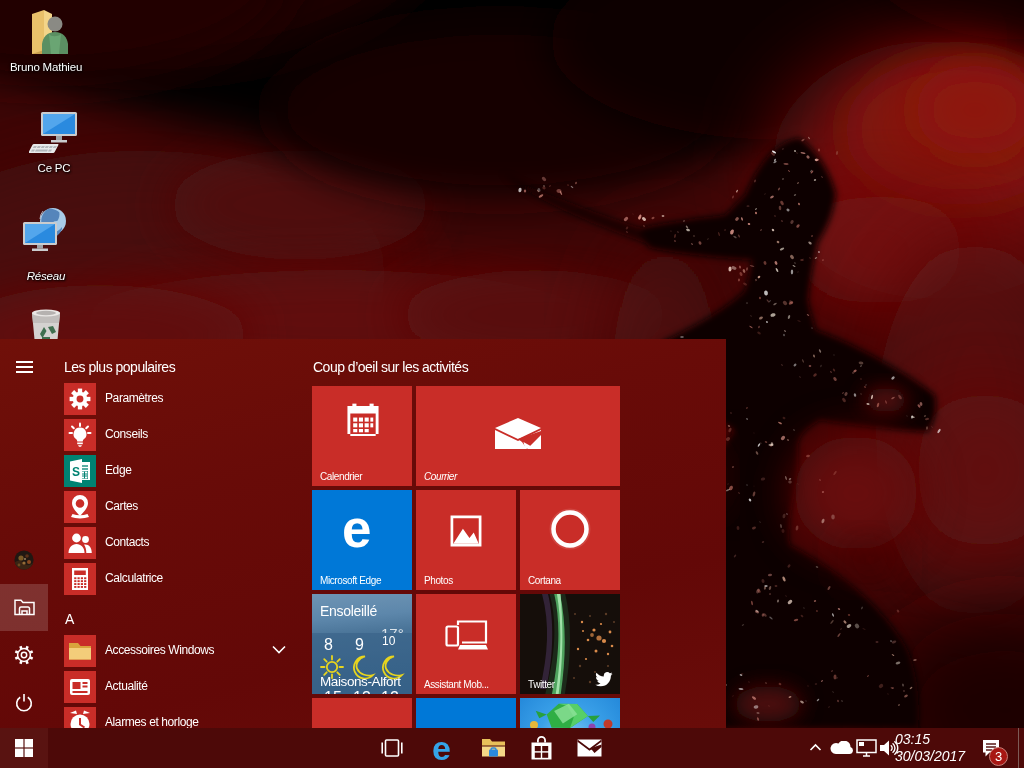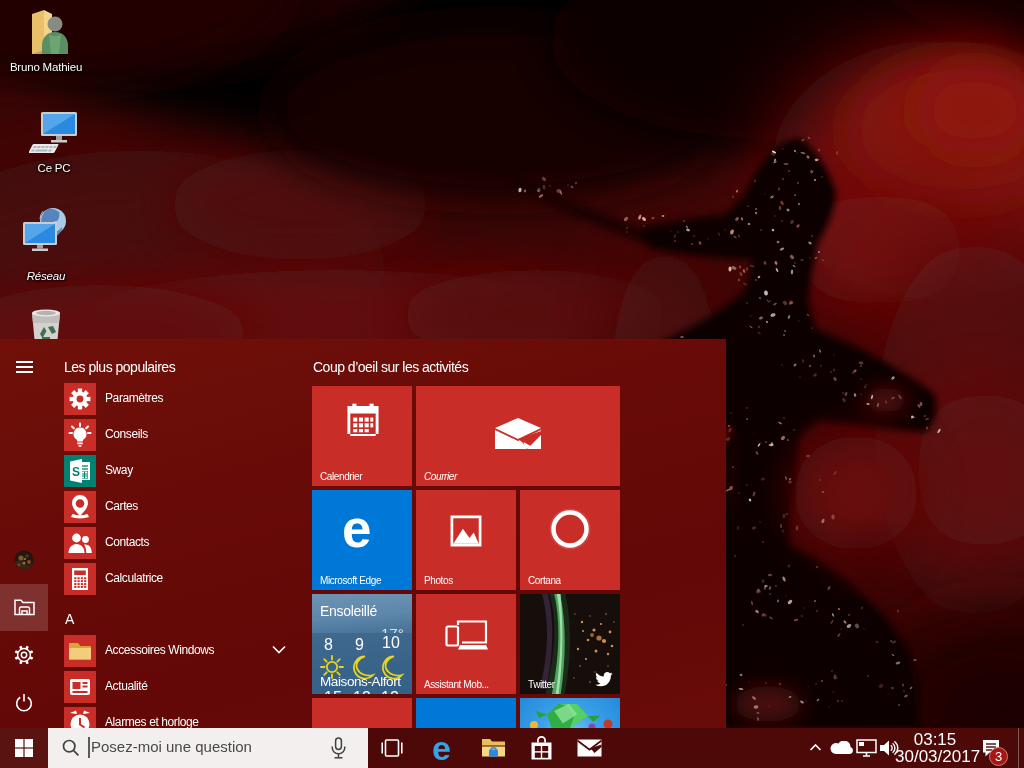--- a/index.html
+++ b/index.html
@@ -638,21 +638,21 @@
         <g stroke="#008272" stroke-width="1">
             <line x1="17.6" y1="19" x2="23.4" y2="19"></line>
             <line x1="17.6" y1="21" x2="23.4" y2="21"></line>
             <line x1="20.5" y1="16.6" x2="20.5" y2="23.4"></line>
           </g>
         <path d="M6 6.5 L18 4 V28 L6 25.5 Z" fill="#fff"></path>
         <path d="M6 6.5 L18 4 V28 L6 25.5 Z" fill="none" stroke="#008272" stroke-width="0"></path>
         <text x="8" y="21" font-family="Liberation Sans" font-weight="bold" font-size="12" fill="#008272">S</text>
       </svg>
     </div>
-    <div class="applbl" style="top:124px;">Sway</div>
+    <div class="applbl" style="top:124px;">Edge</div>
 
     <div class="chip" style="top:152px;">
       <svg width="32" height="32" viewBox="0 0 32 32">
         <path d="M16 4 a8 8 0 0 1 8 8 c0 5.5 -5 9.5 -8 13 c-3 -3.5 -8 -7.5 -8 -13 a8 8 0 0 1 8 -8 z M16 8.2 a4.3 4.3 0 1 0 0 8.6 a4.3 4.3 0 0 0 0 -8.6 z" fill="#fff" fill-rule="evenodd"></path>
         <path d="M8.5 23 a11.5 4.5 0 0 0 15 0 l1.5 3 a13 5 0 0 1 -18 0 z" fill="#fff"></path>
       </svg>
     </div>
     <div class="applbl" style="top:160px;">Cartes</div>
 
     <div class="chip" style="top:188px;">
@@ -782,21 +782,21 @@
       </svg>
       <div class="tlbl">Cortana</div>
     </div>
 
     <div class="tile" style="left:312px;top:255px;width:100px;height:100px;background:linear-gradient(175deg,#6e94b4 0%,#5d87ab 24%,#4a7498 40%,#416d92 70%,#3c688e 100%);overflow:hidden;">
       <div class="abs" style="left:0;top:39px;width:100px;height:61px;background:rgba(43,84,122,0.35);"></div>
       <div class="abs" style="left:8px;top:9px;font-size:14px;letter-spacing:-0.3px;white-space:nowrap;">Ensoleillé</div>
       <div class="abs" style="left:69px;top:31px;width:24px;height:8px;overflow:hidden;font-size:15px;opacity:.8;">17°</div>
       <div class="abs" style="left:12px;top:42px;font-size:16px;">8</div>
       <div class="abs" style="left:43px;top:42px;font-size:16px;">9</div>
-      <div class="abs" style="left:70px;top:40px;font-size:16px;">10</div>
+      <div class="abs" style="left:70px;top:40px;font-size:12px;">10</div>
       <svg class="abs" style="left:7px;top:60px;" width="88" height="26" viewBox="0 0 88 26">
         <g stroke="#e8d51e" stroke-width="1.8" fill="none">
           <circle cx="13" cy="13" r="5.2"></circle>
           <g stroke-linecap="round">
               <line x1="13" y1="2" x2="13" y2="5.5"></line>
               <line x1="13" y1="20.5" x2="13" y2="24"></line>
               <line x1="2" y1="13" x2="5.5" y2="13"></line>
               <line x1="20.5" y1="13" x2="24" y2="13"></line>
               <line x1="5.2" y1="5.2" x2="7.7" y2="7.7"></line>
               <line x1="18.3" y1="18.3" x2="20.8" y2="20.8"></line>
@@ -888,36 +888,20 @@
 <div id="bar">
   <div class="abs" style="left:0;top:0;width:48px;height:40px;background:#591311;"></div>
   <svg class="abs" style="left:15px;top:11px;" width="18" height="18" viewBox="0 0 18 18">
     <g fill="#fff">
         <rect x="0" y="0" width="8.4" height="8.4"></rect>
         <rect x="9.6" y="0" width="8.4" height="8.4"></rect>
         <rect x="0" y="9.6" width="8.4" height="8.4"></rect>
         <rect x="9.6" y="9.6" width="8.4" height="8.4"></rect>
       </g>
   </svg>
-  <div id="sbox">
-    <svg class="abs" style="left:14px;top:11px;" width="18" height="18" viewBox="0 0 18 18">
-      <circle cx="7.2" cy="7.2" r="5.7" fill="none" stroke="#414141" stroke-width="1.7"></circle>
-      <line x1="11.4" y1="11.4" x2="16.4" y2="16.4" stroke="#414141" stroke-width="1.7"></line>
-    </svg>
-    <div class="abs" style="left:40px;top:9px;width:1.5px;height:21px;background:#5a5a5a;"></div>
-    <div class="abs" style="left:43px;top:10px;font-size:15px;color:#484848;">Posez-moi une question</div>
-    <svg class="abs" style="left:283px;top:9px;" width="15" height="22" viewBox="0 0 15 22">
-      <g fill="none" stroke="#414141" stroke-width="1.5">
-        <rect x="4.6" y="1" width="5.8" height="11.5" rx="2.9"></rect>
-        <path d="M1.2 9.5 v1 a6.3 6.3 0 0 0 12.6 0 v-1"></path>
-        <line x1="7.5" y1="17" x2="7.5" y2="20.5"></line>
-        <line x1="3.5" y1="20.8" x2="11.5" y2="20.8"></line>
-      </g>
-    </svg>
-  </div>
   <svg class="abs" style="left:381px;top:11px;" width="22" height="18" viewBox="0 0 22 18">
     <g fill="none" stroke="#fff" stroke-width="1.6">
       <rect x="4.5" y="1" width="13" height="16" rx="1"></rect>
       <path d="M1.2 3.5 v11"></path>
         <path d="M20.8 3.5 v11"></path>
     </g>
   </svg>
   <svg class="abs" style="left:432px;top:5px;" width="30" height="32" viewBox="0 0 30 32">
     <text x="0" y="27" font-size="34" font-weight="bold" fill="#35a3e8" font-family="Liberation Sans">e</text>
   </svg>
@@ -958,21 +942,21 @@
     <rect x="3" y="3" width="5" height="4" fill="#fff"></rect>
   </svg>
   <svg class="abs" style="left:879px;top:11px;" width="20" height="18" viewBox="0 0 20 18">
     <path d="M1 6 h4 l5-4.5 v15 L5 12 H1 Z" fill="#fff"></path>
     <g fill="none" stroke="#fff" stroke-width="1.4" stroke-linecap="round">
       <path d="M12.2 6.8 a3 3 0 0 1 0 4.4"></path>
       <path d="M14 4.8 a5.5 5.5 0 0 1 0 8.4"></path>
       <path d="M15.8 2.8 a8 8 0 0 1 0 12.4"></path>
     </g>
   </svg>
-  <div class="tray" style="left:895px;top:3px;width:80px;text-align:center;font-size:17px;line-height:17px;">03:15<br>30/03/2017</div>
+  <div class="tray" style="left:895px;top:3px;width:80px;font-size:14px;line-height:17px;font-style:italic;">03:15<br>30/03/2017</div>
   <svg class="abs" style="left:982px;top:11px;" width="18" height="18" viewBox="0 0 18 18">
     <path d="M1 1 h16 v12.5 h-9.5 l-4 4 v-4 H1 Z" fill="#fff"></path>
     <g stroke="#4d0908" stroke-width="1.4">
         <line x1="4" y1="5" x2="14" y2="5"></line>
         <line x1="4" y1="8" x2="14" y2="8"></line>
         <line x1="4" y1="11" x2="10" y2="11"></line>
       </g>
   </svg>
   <div class="abs" style="left:989px;top:19px;width:17px;height:17px;border-radius:50%;background:#a81613;border:1px solid #c97f78;color:#fff;font-size:13px;text-align:center;line-height:17px;">3</div>
   <div class="abs" style="left:1018px;top:0;width:1px;height:40px;background:#7c5a56;"></div>

